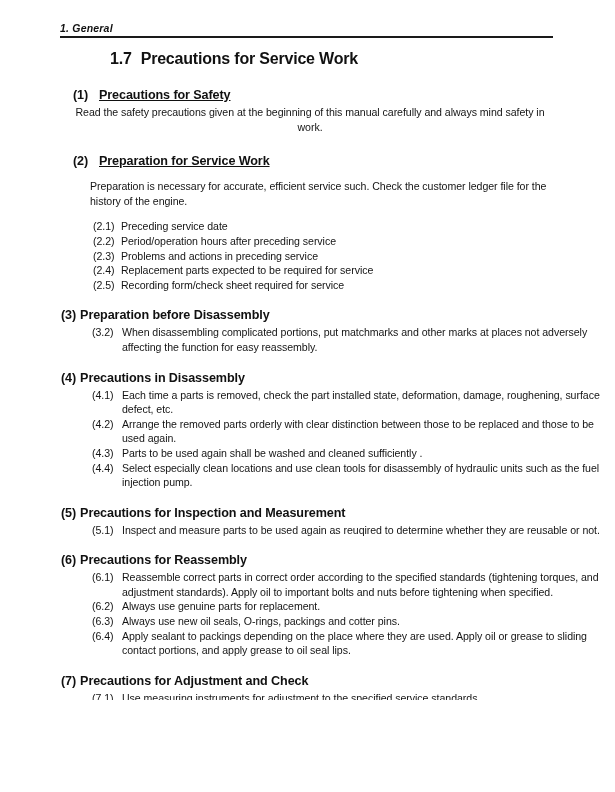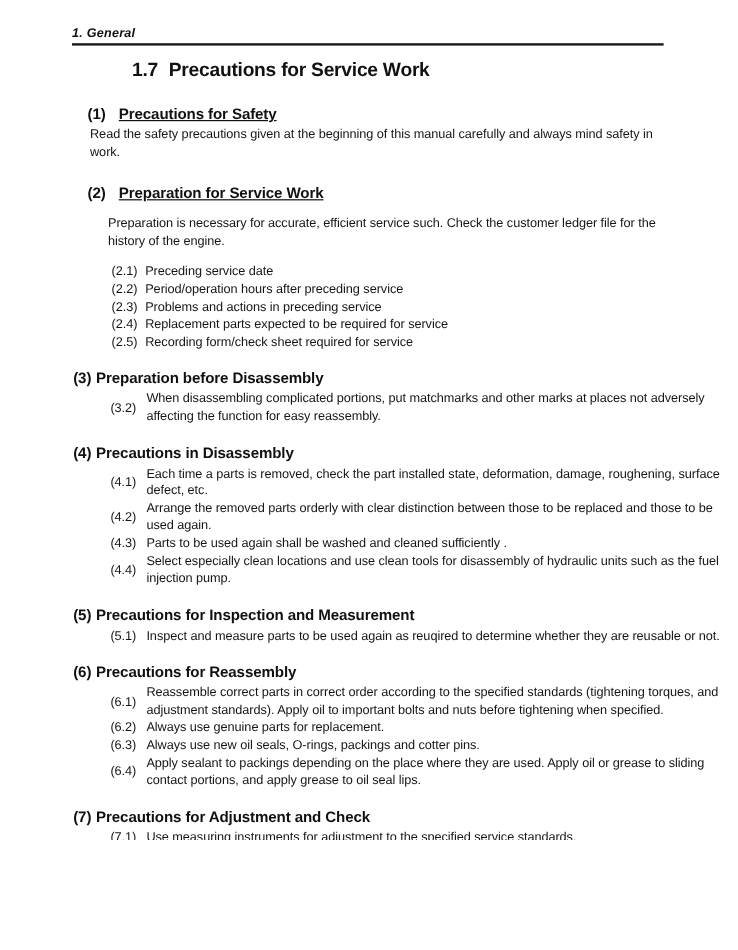--- a/index.html
+++ b/index.html
@@ -80,28 +80,28 @@
   .sec-head.style-b { margin-left: 61px; }
   .sec-head.style-b .hnum { margin-right: 4px; }
 
   
   .intro {
     font-size: 10.6px;
     line-height: 14.6px;
     color: #141414;
     letter-spacing: -0.05px;
   }
-  .intro.ind-a { margin-left: 75px; width: 470px; }
+  .intro.ind-a { margin-left: 75px; width: 470px; text-align: center; }
   .intro.ind-b { margin-left: 90px; width: 463px; }
 
   
   .items { }
   .item {
     display: flex;
-    align-items: center;
+    align-items: flex-start;
     font-size: 10.6px;
     line-height: 14.6px;
     color: #141414;
     letter-spacing: -0.05px;
   }
   .item .inum {
     flex: 0 0 auto;
     white-space: nowrap;
   }
   .item .itxt {

